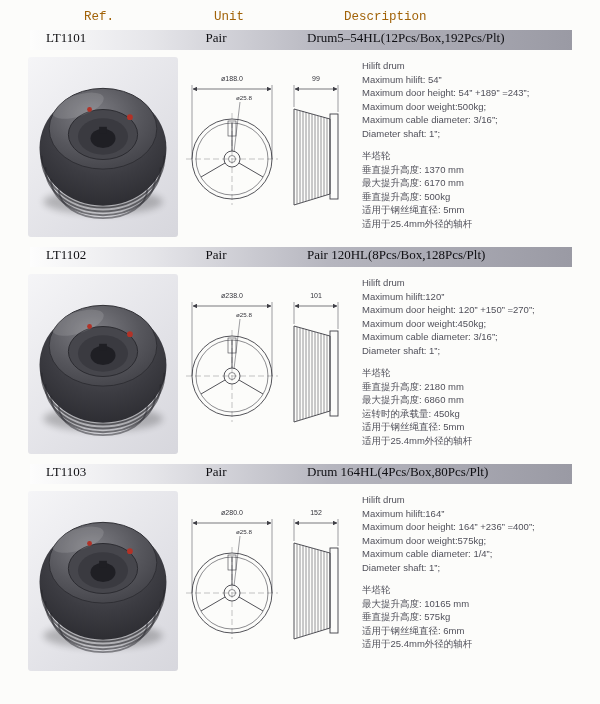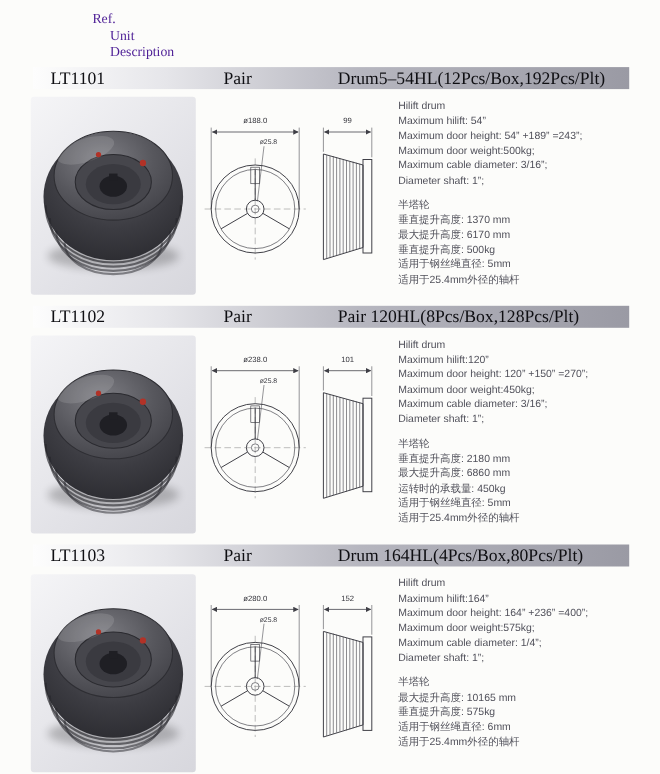--- a/index.html
+++ b/index.html
@@ -4,34 +4,34 @@
 <style>
   html,body{margin:0;padding:0}
   body{
     width:600px;height:704px;overflow:hidden;
     background:#fcfcfa;
     font-family:"Liberation Sans",sans-serif;
     color:#222;
   }
   .col-headers{
     display:flex;padding:10px 0 6px 0;
-    font-family:Liberation Serif, serif;
-    font-size:12.5px;color:#4c1d95;flex-direction:column;
+    font-family:Liberation Mono, monospace;
+    font-size:12.5px;color:#a16207;
   }
   .ch-ref{margin-left:84px}
   .ch-unit{margin-left:100px}
   .ch-desc{margin-left:100px}
 
   .product{margin-bottom:2px}
   .bar{
     margin:0 28px 0 30px;height:20px;
     background:linear-gradient(90deg,#fdfdfd 0%,#e6e6ea 22%,#b6b6bf 55%,#9a9aa4 100%);
-    display:flex;align-items:flex-end;
+    display:flex;align-items:flex-start;
     font-family:"Liberation Serif",serif;
-    font-size:16px;color:#0e0e12;
+    font-size:13px;color:#0e0e12;
   }
   .bar-ref{margin-left:16px;width:110px}
   .bar-unit{width:120px;text-align:center}
   .bar-desc{margin-left:31px;white-space:nowrap}
 
   .content{display:flex;margin:7px 0 10px 28px}
   .photo{width:150px;height:180px;flex:none;
     background:linear-gradient(135deg,#f5f5f7 0%,#e2e2e7 60%,#d7d7dd 100%);
     border-radius:3px;}
   .photo svg{display:block;width:150px;height:180px}

